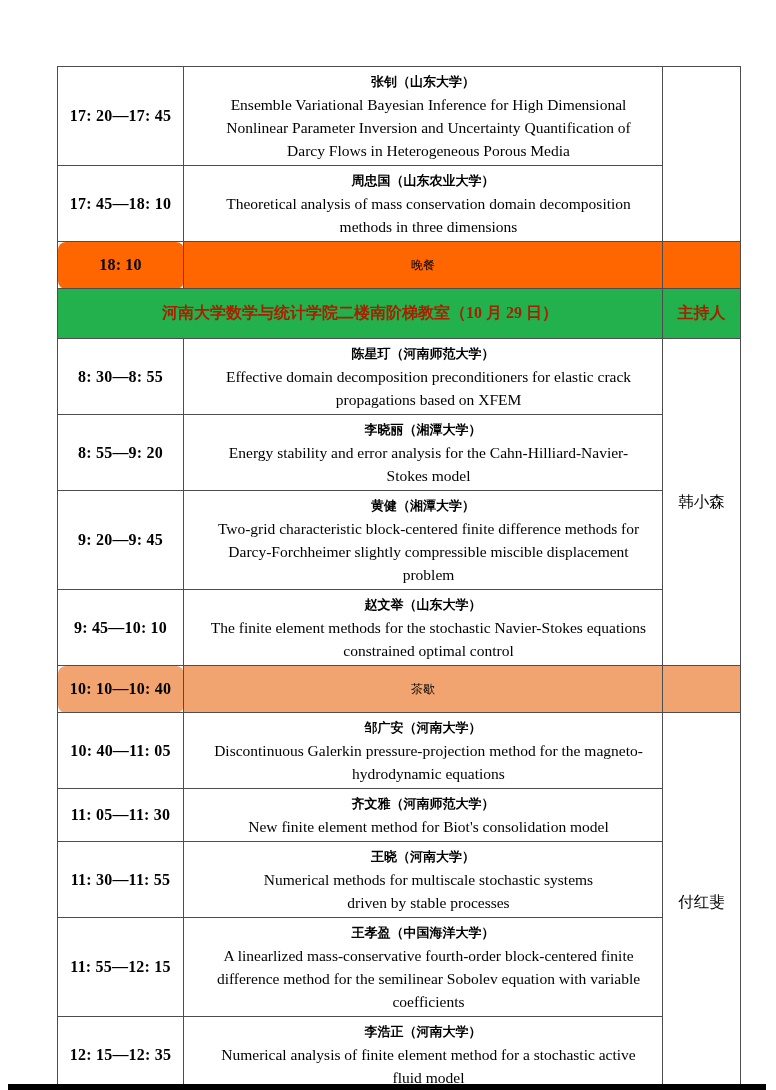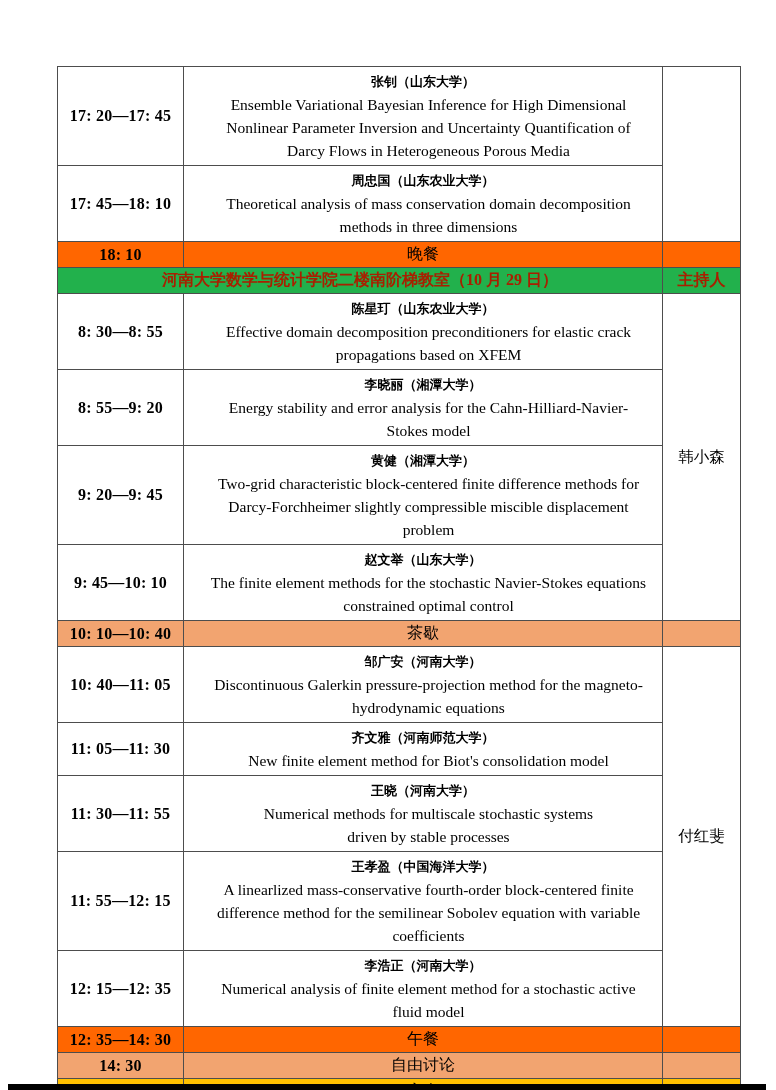--- a/index.html
+++ b/index.html
@@ -3,35 +3,35 @@
 <meta charset="utf-8">
 <style>
   * { margin:0; padding:0; box-sizing:border-box; }
   html,body { background:#ffffff; }
   body { font-family:"Liberation Serif","DejaVu Serif",serif; }
   .page { position:relative; width:776px; height:1090px; background:#ffffff; overflow:hidden; }
 
   table.schedule { position:absolute; left:57px; top:66px; width:683px;
                    border-collapse:collapse; table-layout:fixed; }
   td { border:1px solid #4d4d4d; text-align:center; vertical-align:middle;
-       padding:2px 4px; color:#000; }
+       padding:14px 4px; color:#000; }
 
   col.c-time { width:126px; }
   col.c-talk { width:479px; }
   col.c-mod  { width:78px;  }
 
   td.time { font-weight:bold; font-size:16px; letter-spacing:0.2px; }
   td.talk { padding:3px 14px; }
   .speaker { font-weight:bold; font-size:13px; line-height:23px; }
   .title   { font-size:15.5px; line-height:23px; white-space:pre-line;margin-left:11px; }
 
   td.mod { font-size:15.5px; background:#ffffff;margin-top:35px; }
 
-  tr.break td { height:23px; font-size:16px; }
-  tr.break td.time { font-size:16px; }
+  tr.break td { height:23px; font-size:12px; }
+  tr.break td.time { font-size:16px;border-radius:8px; }
 
   tr.row-orange td { background:var(--orange); }
   tr.row-salmon td { background:var(--salmon); }
   tr.row-yellow td { background:var(--yellow); }
   tr.row-yellow td.time { font-weight:normal; color:var(--dark_red); font-size:15.5px; }
 
   tr.row-green td { background:var(--green); color:var(--dark_red);
                     font-weight:bold; font-size:16px; height:14px; }
 
   .bottom-bar { position:absolute; left:8px; top:1084px; width:758px; height:6px;
@@ -74,21 +74,21 @@
     </tr>
 
     <tr class="row-green">
       <td colspan="2">河南大学数学与统计学院二楼南阶梯教室（10 月 29 日）</td>
       <td>主持人</td>
     </tr>
 
     <tr>
       <td class="time">8: 30—8: 55</td>
       <td class="talk">
-        <div class="speaker">陈星玎（山东农业大学）</div>
+        <div class="speaker">陈星玎（河南师范大学）</div>
         <div class="title">Effective domain decomposition preconditioners for elastic crack propagations based on XFEM</div>
       </td>
       <td class="mod" rowspan="4">韩小森</td>
     </tr>
 
     <tr>
       <td class="time">8: 55—9: 20</td>
       <td class="talk">
         <div class="speaker">李晓丽（湘潭大学）</div>
         <div class="title">Energy stability and error analysis for the Cahn-Hilliard-Navier-Stokes model</div>

